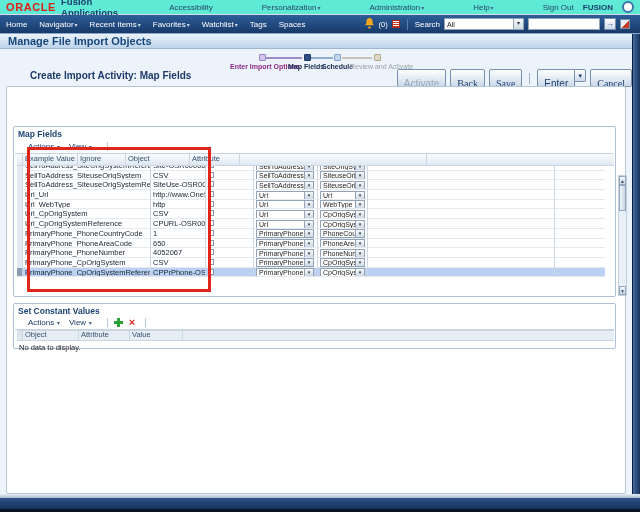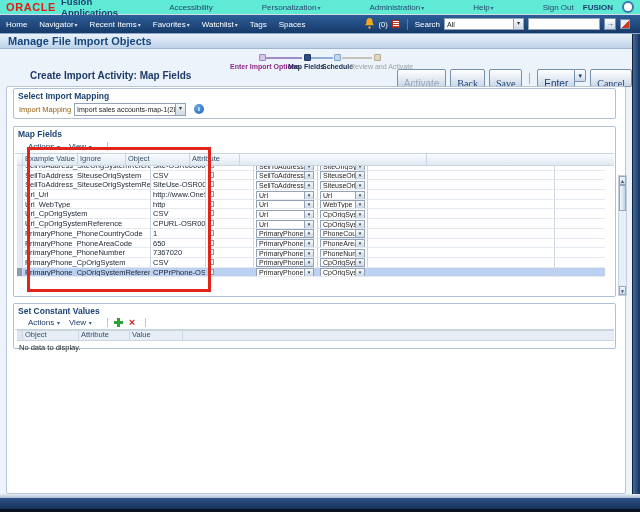--- a/index.html
+++ b/index.html
@@ -222,29 +222,20 @@
     <span class="btn-sep"></span>
     <span class="split">
       <button class="btn">Enter</button>
       <span class="arrow">▼</span>
     </span>
     <button class="btn u">Cancel</button>
   </div>
 
   <div class="outer-panel"></div>
 
-  <div class="box" id="box-sim">
-    <div class="box-title">Select Import Mapping</div>
-    <div class="sim-label">Import Mapping</div>
-    <span class="combo sim-combo">
-      <span class="combo-text">Import sales accounts-map-1(28/1</span>
-      <span class="combo-btn">▾</span>
-    </span>
-    <span class="info-icon">i</span>
-  </div>
 
   <div class="box" id="box-mf">
     <div class="box-title">Map Fields</div>
     <div class="toolbar">
       <span class="menu-item"><span>Actions</span><span class="caret"> ▾</span></span>
       <span class="menu-item"><span>View</span><span class="caret"> ▾</span></span>
       <span class="tb-sep"></span>
     </div>
 
     <div class="mf-table">
@@ -435,21 +426,21 @@
         <span class="combo-text">PhoneAreaCode</span>
         <span class="combo-btn">▾</span>
       </span>
     </div>
     <div class="tcell w-c6"></div>
     <div class="tcell w-c7" style="border-right:none"></div>
   </div>
             <div class="trow drow">
     <div class="tcell w-rh"></div>
     <div class="tcell w-c1">PrimaryPhone_PhoneNumber</div>
-    <div class="tcell w-c2">7367020</div>
+    <div class="tcell w-c2">4052067</div>
     <div class="tcell w-c3"><span class="checkbox"></span></div>
     <div class="tcell w-c4">
       <span class="combo cell-combo">
         <span class="combo-text">PrimaryPhone</span>
         <span class="combo-btn">▾</span>
       </span>
     </div>
     <div class="tcell w-c5">
       <span class="combo cell-combo narrow">
         <span class="combo-text">PhoneNumber</span>

